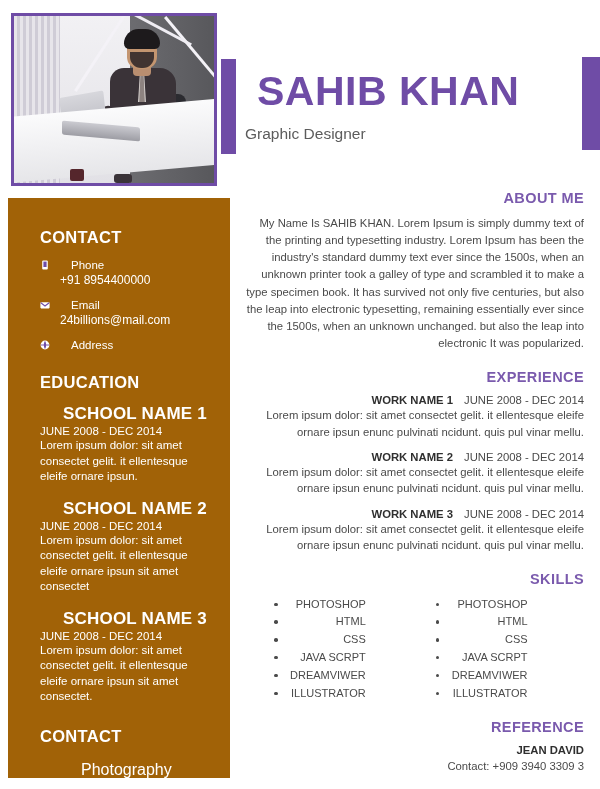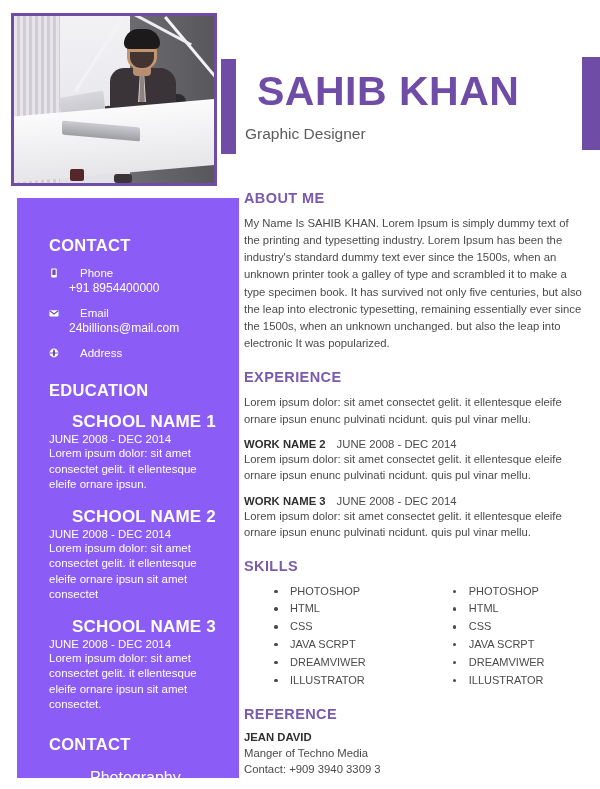--- a/index.html
+++ b/index.html
@@ -226,28 +226,28 @@
   }
   .name-sub {
     font-size: 15.5px;
     color: #5c5c5c;
     margin-top: 9px;
   }
 
   
   .sidebar {
     position: absolute;
-    left: 17px;
+    left: 8px;
     top: 198px;
     width: 222px;
     height: 580px;
-    background: #8b5cf6;
+    background: #a16207;
     color: #ffffff;
     box-sizing: border-box;
-    padding: 38px 0 0 32px;
+    padding: 30px 0 0 32px;
   }
   .sb-heading {
     font-size: 16.5px;
     font-weight: bold;
     letter-spacing: 0.3px;
     margin: 0 0 12px 0;
   }
   .sb-heading.sp-top { margin-top: 22px; }
   .contact-row {
     margin-bottom: 12px;
@@ -302,20 +302,21 @@
   }
   .sec-heading {
     font-size: 14.5px;
     font-weight: bold;
     color: #7a5aad;
     letter-spacing: 0.4px;
     margin: 0 0 9px 0;
   }
   .sec {
     margin-bottom: 17px;
+    text-align: right;
   }
   .body-text {
     font-size: 11.3px;
     color: #4a4a4a;
     line-height: 1.52;
   }
   .exp-item { margin-bottom: 11px; }
   .exp-head {
     font-size: 11.3px;
     color: #3b3b3b;
@@ -329,21 +330,21 @@
     margin-left: 11px;
     color: #4a4a4a;
   }
   .exp-desc {
     font-size: 11.3px;
     color: #4a4a4a;
     line-height: 1.45;
   }
   .skills-wrap {
     display: flex;
-    gap: 85px;
+    gap: 68px;
     padding-left: 28px;
   }
   .skill-col {
     list-style: none;
     margin: 0;
     padding: 0;
   }
   .skill-col li {
     font-size: 11px;
     color: #4a4a4a;
@@ -482,20 +483,23 @@
 
     <div class="sec">
       <div class="sec-heading">ABOUT ME</div>
       <div class="body-text">My Name Is SAHIB KHAN. Lorem Ipsum is simply dummy text of the printing and typesetting industry. Lorem Ipsum has been the industry's standard dummy text ever since the 1500s, when an unknown printer took a galley of type and scrambled it to make a type specimen book. It has survived not only five centuries, but also the leap into electronic typesetting, remaining essentially ever since the 1500s, when an unknown  unchanged. but also the leap into electronic It was popularized.</div>
     </div>
 
     <div class="sec">
       <div class="sec-heading">EXPERIENCE</div>
 
       <div class="exp-item">
+        <div class="exp-head">
+          <span class="exp-name">WORK NAME 1</span><span class="exp-date">JUNE 2008 - DEC 2014</span>
+        </div>
         <div class="exp-desc">Lorem ipsum dolor: sit amet consectet gelit. it ellentesque eleife ornare ipsun enunc pulvinati ncidunt. quis pul vinar mellu.</div>
       </div>
 
       <div class="exp-item">
         <div class="exp-head">
           <span class="exp-name">WORK NAME 2</span><span class="exp-date">JUNE 2008 - DEC 2014</span>
         </div>
         <div class="exp-desc">Lorem ipsum dolor: sit amet consectet gelit. it ellentesque eleife ornare ipsun enunc pulvinati ncidunt. quis pul vinar mellu.</div>
       </div>
 
@@ -525,18 +529,17 @@
           <li>JAVA SCRPT</li>
           <li>DREAMVIWER</li>
           <li>ILLUSTRATOR</li>
         </ul>
       </div>
     </div>
 
     <div class="sec">
       <div class="sec-heading">REFERENCE</div>
       <div class="ref-name">JEAN DAVID</div>
-      <div class="ref-line">Manger of Techno Media</div>
       <div class="ref-line">Contact: +909 3940 3309 3</div>
     </div>
 
   </div>
 </div>
 
 </body></html>

